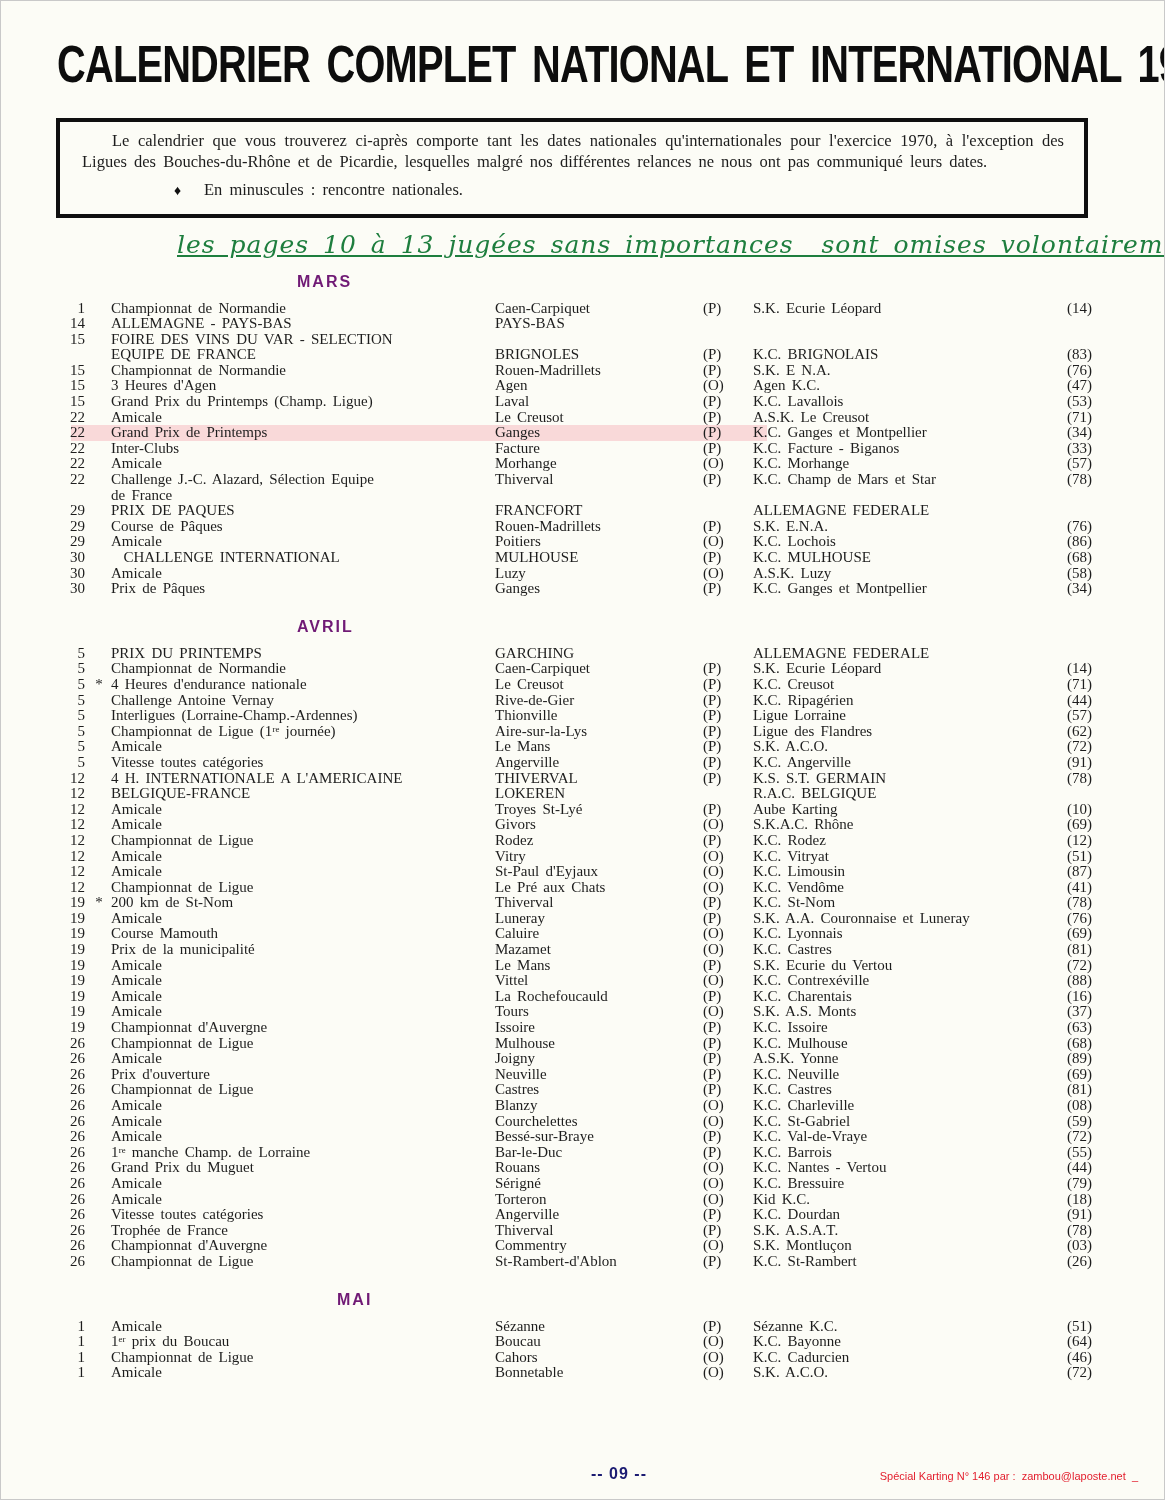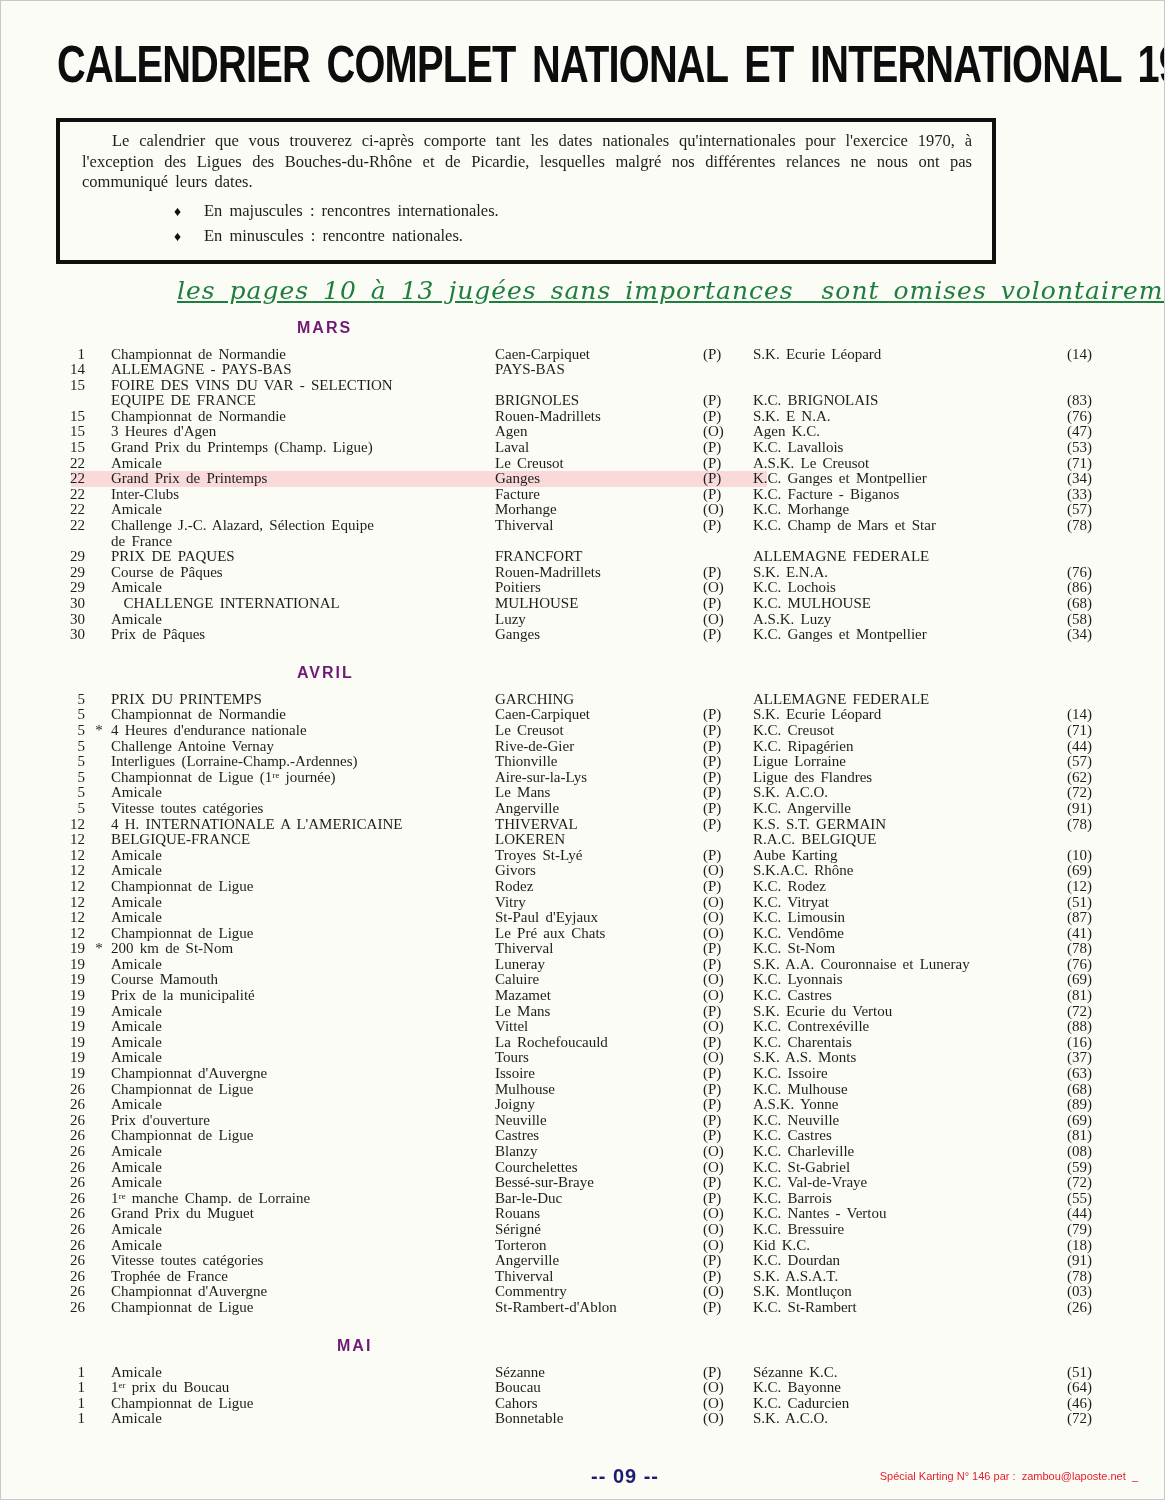--- a/index.html
+++ b/index.html
@@ -24,21 +24,21 @@
     word-spacing:8px;
     white-space:nowrap;
     display:inline-block;
     transform:scaleX(0.78);
     transform-origin:left center;
     color:#0d0d0d;
   }
   
   .intro-box{
     margin:24px 0 0 55px;
-    width:940px;
+    width:1032px;
     box-sizing:border-box;
     border:4px solid #0f0f0f;
     padding:9px 20px 10px 22px;
     background:#fcfcf6;
   }
   .intro-text{
     margin:0;
     font-size:16.5px;
     line-height:20.5px;
     text-align:justify;
@@ -89,42 +89,41 @@
     background:linear-gradient(to right,
       transparent 0 70px,
       var(--hl,#f9d9d9) 70px 766px,
       transparent 766px);
   }
   
   .footer{position:absolute;left:0;right:0;bottom:12px;height:22px;}
   .page-num{
     position:absolute;left:590px;top:0;
     font-family:"Liberation Sans", sans-serif;
-    font-weight:700;font-size:20px;letter-spacing:1px;
+    font-weight:700;font-size:16px;letter-spacing:1px;
     color:var(--navy,#1b1b72);
   }
   .credit{
     position:absolute;right:26px;top:5px;
     font-family:"Liberation Sans", sans-serif;
     font-size:11px;
     color:var(--red,#e31e2d);
     white-space:pre;
   }
 </style>
 </head>
 <body>
 
 <div class="page">
 
   <h1 class="title">CALENDRIER COMPLET NATIONAL ET INTERNATIONAL 1970</h1>
 
   <div class="intro-box">
     <p class="intro-text">Le calendrier que vous trouverez ci-après comporte tant les dates nationales qu'internationales pour l'exercice 1970, à l'exception des Ligues des Bouches-du-Rhône et de Picardie, lesquelles malgré nos différentes relances ne nous ont pas communiqué leurs dates.</p>
     <ul class="bullets" id="bullet-list">
-        <li><span class="diamond">♦</span><span>En majuscules : rencontres internationales.</span></li>
         <li><span class="diamond">♦</span><span>En minuscules : rencontre nationales.</span></li>
       </ul>
   </div>
 
   <div class="hand-note">les pages 10 à 13 jugées sans importances  sont omises volontairement</div>
 
   <div class="calendar" id="calendar">
       <div class="sec sec-0">
         <h2>MARS</h2>
         <div class="row"><span class="d">1</span><span class="s"></span><span class="e">Championnat de Normandie</span><span class="l">Caen-Carpiquet</span><span class="m">(P)</span><span class="c">S.K. Ecurie Léopard</span><span class="n">(14)</span></div>

